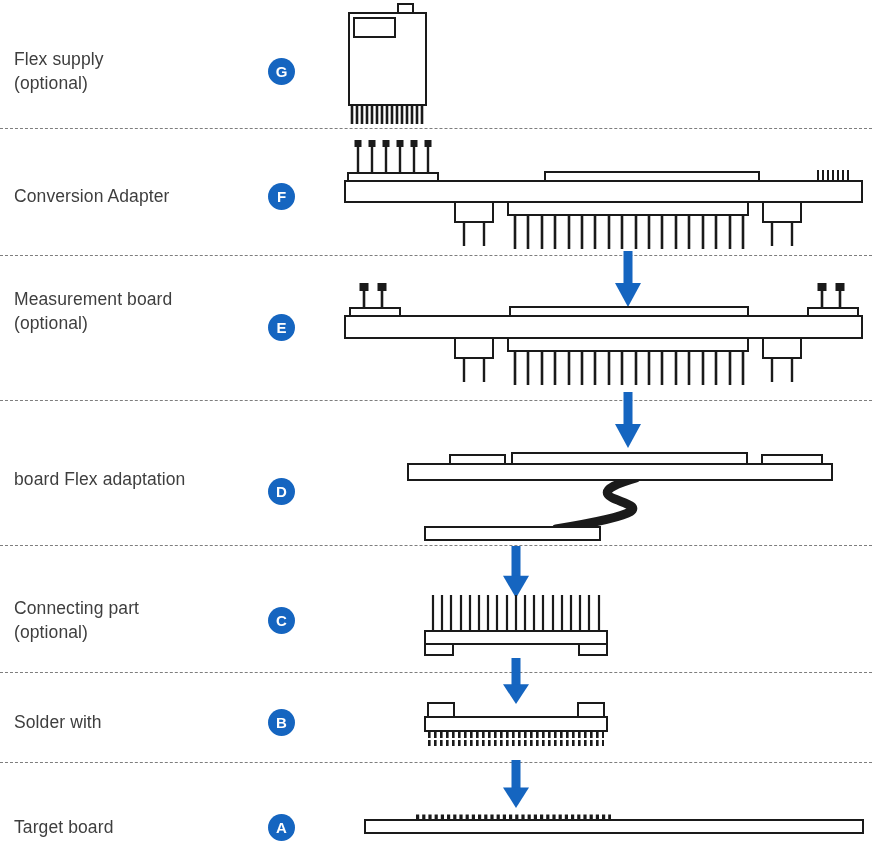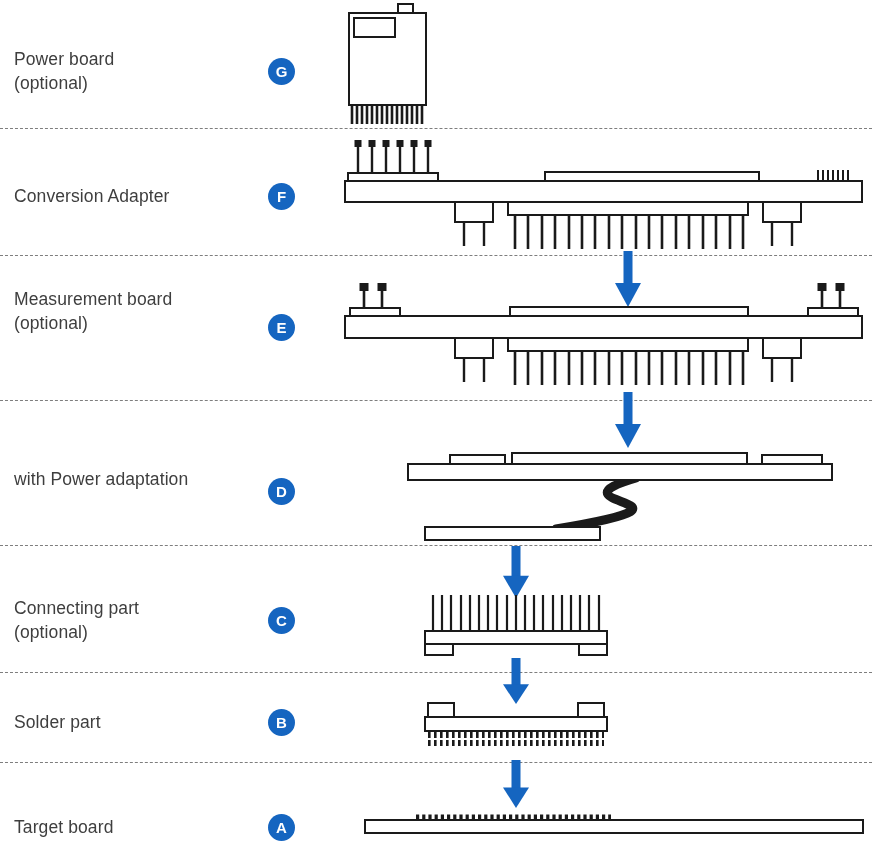--- a/index.html
+++ b/index.html
@@ -36,21 +36,21 @@
 <div id="stage">
 
   <div class="divider" style="top:128px"></div>
   <div class="divider" style="top:255px"></div>
   <div class="divider" style="top:400px"></div>
   <div class="divider" style="top:545px"></div>
   <div class="divider" style="top:672px"></div>
   <div class="divider" style="top:762px"></div>
 
   <div class="label" style="top:47px">
-    <span class="line">Power board</span>
+    <span class="line">Flex supply</span>
     <span class="line">(optional)</span>
   </div>
   <div class="badge" style="top:58px">G</div>
   <svg class="graphic" style="left:346px;top:2px" width="84" height="124" viewBox="0 0 84 124">
     <g>
       <rect class="part" x="52" y="2" width="15" height="10"></rect>
       <rect class="part" x="3" y="11" width="77" height="92"></rect>
       <rect class="part" x="8" y="16" width="41" height="19"></rect>
       <path class="pins" stroke-width="2.6" d="M6 104v18M11 104v18M16 104v18M21 104v18M26 104v18M31 104v18M36 104v18M41 104v18M46 104v18M51 104v18M56 104v18M61 104v18M66 104v18M71 104v18M76 104v18"></path>
     </g>
@@ -115,21 +115,21 @@
     </g>
   </svg>
   <div class="arrow" style="left:614px;top:392px">
     <svg width="28" height="56" viewBox="0 0 28 56" preserveAspectRatio="none">
         <rect x="9.5" y="0" width="9" height="34" fill="currentColor"></rect>
         <polygon points="1,32 27,32 14,56" fill="currentColor"></polygon>
       </svg>
   </div>
 
   <div class="label" style="top:467px">
-    <span class="line">with Power adaptation</span>
+    <span class="line">board Flex adaptation</span>
   </div>
   <div class="badge" style="top:478px">D</div>
   <svg class="graphic" style="left:400px;top:448px" width="440" height="96" viewBox="0 0 440 96">
     <g>
       <path class="flex" stroke-width="9" d="M236 30 C 140 58, 330 52, 156 81"></path>
     </g>
     <g>
       <rect class="part" x="50" y="7" width="55" height="9"></rect>
       <rect class="part" x="112" y="5" width="235" height="11"></rect>
       <rect class="part" x="362" y="7" width="60" height="9"></rect>
@@ -162,21 +162,21 @@
     </g>
   </svg>
   <div class="arrow" style="left:502px;top:658px">
     <svg width="28" height="46" viewBox="0 0 28 56" preserveAspectRatio="none">
         <rect x="9.5" y="0" width="9" height="34" fill="currentColor"></rect>
         <polygon points="1,32 27,32 14,56" fill="currentColor"></polygon>
       </svg>
   </div>
 
   <div class="label" style="top:710px">
-    <span class="line">Solder part</span>
+    <span class="line">Solder with</span>
   </div>
   <div class="badge" style="top:709px">B</div>
   <svg class="graphic" style="left:420px;top:700px" width="192" height="52" viewBox="0 0 192 52">
     <g>
       <rect class="part" x="8" y="3" width="26" height="14"></rect>
       <rect class="part" x="158" y="3" width="26" height="14"></rect>
       <rect class="part" x="5" y="17" width="182" height="14"></rect>
     </g>
     <g>
       <path class="pinrow" d="M8 35H184"></path>

